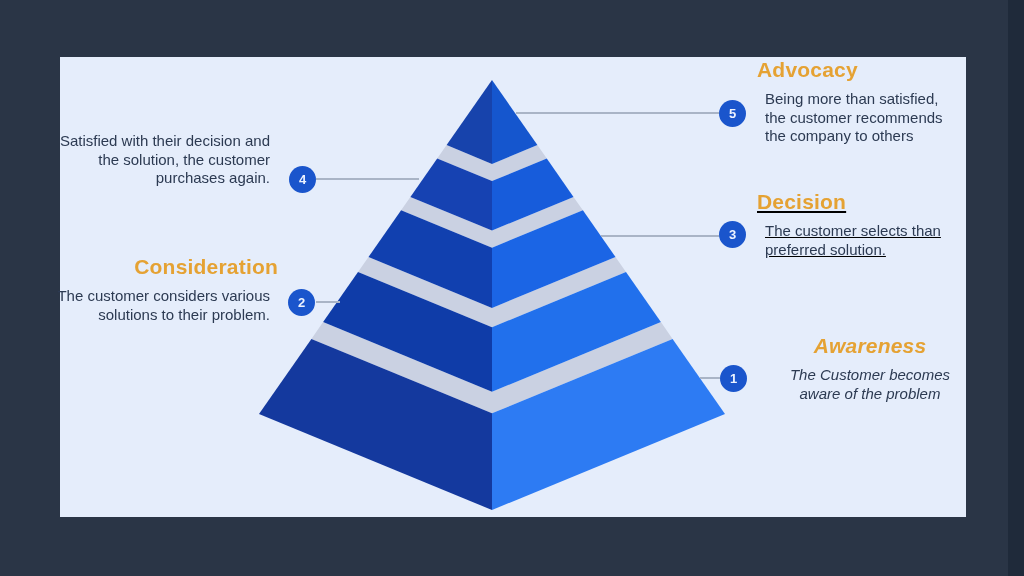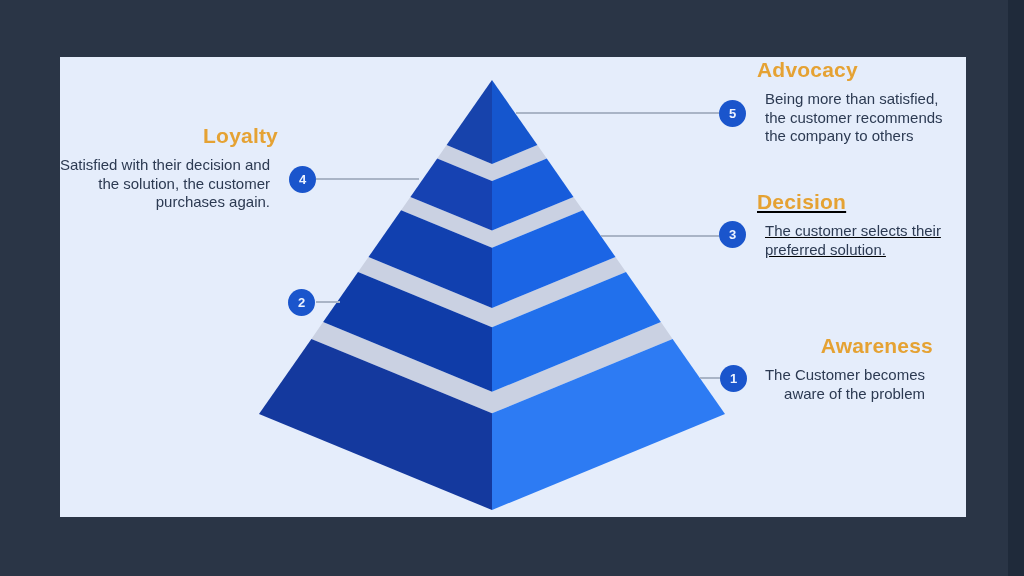--- a/index.html
+++ b/index.html
@@ -16,21 +16,21 @@
   .callout{position:absolute;}
   .callout .title{
     font-size:21px;font-weight:700;line-height:24px;margin:0 0 3px 0;
     color:var(--accent,#E5A233);letter-spacing:0.2px;
   }
   .callout .desc{
     font-size:15px;line-height:18.5px;margin:8px;color:var(--body,#2C3A52);
   }
   .co-advocacy{left:757px;top:58px;width:214px;text-align:left;}
   .co-decision{left:757px;top:190px;width:214px;text-align:left;text-decoration:underline;}
-  .co-awareness{left:729px;top:334px;width:204px;text-align:right;}
+  .co-awareness{left:768px;top:334px;width:204px;text-align:center;font-style:italic;}
   .co-loyalty{left:42px;top:124px;width:236px;text-align:right;}
   .co-consideration{left:42px;top:255px;width:236px;text-align:right;}
   .badge{
     position:absolute;width:27px;height:27px;border-radius:50%;
     background:var(--badge,#1A55CC);color:var(--badge-text,#EDF3FF);
     display:flex;align-items:center;justify-content:center;
     font-size:13px;font-weight:700;
   }
   .badge-1{left:720px;top:365px;}
   .badge-2{left:288px;top:289px;}
@@ -72,29 +72,32 @@
   <div class="connector line-3"></div>
   <div class="connector line-2"></div>
   <div class="connector line-1"></div>
 
   <div class="callout co-advocacy">
     <div class="title">Advocacy</div>
     <p class="desc">Being more than satisfied, the customer recommends the company to others</p>
   </div>
 
   <div class="callout co-loyalty">
-    <div class="title">Loyalty</div>
     <p class="desc">Satisfied with their decision and the solution, the customer purchases again.</p>
   </div>
 
   <div class="callout co-decision">
     <div class="title">Decision</div>
-    <p class="desc">The customer selects their preferred solution.</p>
+    <p class="desc">The customer selects than preferred solution.</p>
   </div>
 
+  <div class="callout co-consideration">
+    <div class="title">Consideration</div>
+    <p class="desc">The customer considers various solutions to their problem.</p>
+  </div>
 
   <div class="callout co-awareness">
     <div class="title">Awareness</div>
     <p class="desc">The Customer becomes aware of the problem</p>
   </div>
 
   <div class="badge badge-5">5</div>
   <div class="badge badge-4">4</div>
   <div class="badge badge-3">3</div>
   <div class="badge badge-2">2</div>

